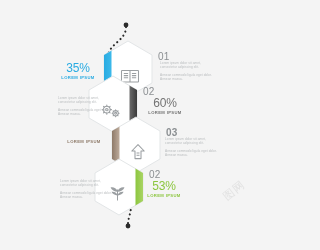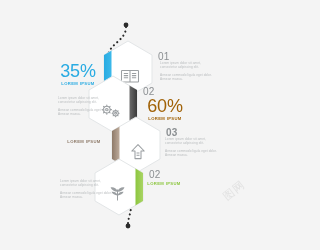--- a/index.html
+++ b/index.html
@@ -40,21 +40,21 @@
 
   
   .pct {
     position: absolute;
     text-align: center;
     line-height: 1;
     user-select: none;
   }
   .pct .pct-value {
     display: block;
-    font-size: 18px;
+    font-size: 12px;
     font-weight: 400;
     letter-spacing: -0.2px;
   }
   .pct .pct-sub {
     display: block;
     font-size: 4.2px;
     font-weight: bold;
     letter-spacing: 0.35px;
     margin-top: 1.5px;
   }
@@ -230,30 +230,31 @@
     <div class="hex-num" style="left:122px; top:50.5px;">01</div>
     <div class="hex-num" style="left:107px; top:85.5px;">02</div>
     <div class="hex-num" style="left:130px; top:126.5px;font-weight:bold;">03</div>
     <div class="hex-num" style="left:113px; top:168.5px;">02</div>
 
     <div class="pct" style="left:56px; top:62px; width:44px; color:#29abe2;">
       <span class="pct-value">35%</span>
       <span class="pct-sub">LOREM IPSUM</span>
     </div>
 
-    <div class="pct" style="left:143px; top:97px; width:44px; color:#a16207;">
+    <div class="pct" style="left:143px; top:97px; width:44px; color:#737373;">
       <span class="pct-value">60%</span>
       <span class="pct-sub">LOREM IPSUM</span>
     </div>
 
     <div class="pct" style="left:62px; top:138px; width:44px; color:#8e7a69;">
       <span class="pct-sub">LOREM IPSUM</span>
     </div>
 
     <div class="pct" style="left:142px; top:180px; width:44px; color:#8cc63f;">
+      <span class="pct-value">53%</span>
       <span class="pct-sub">LOREM IPSUM</span>
     </div>
 
     <div class="blurb right" style="left:160px; top:61px;">
       <p>Lorem ipsum dolor sit amet, consectetur adipiscing elit.</p>
       <p>Aenean commodo ligula eget dolor. Aenean massa.</p>
     </div>
 
     <div class="blurb left" style="left:58px; top:96px;">
       <p>Lorem ipsum dolor sit amet, consectetur adipiscing elit.</p>

